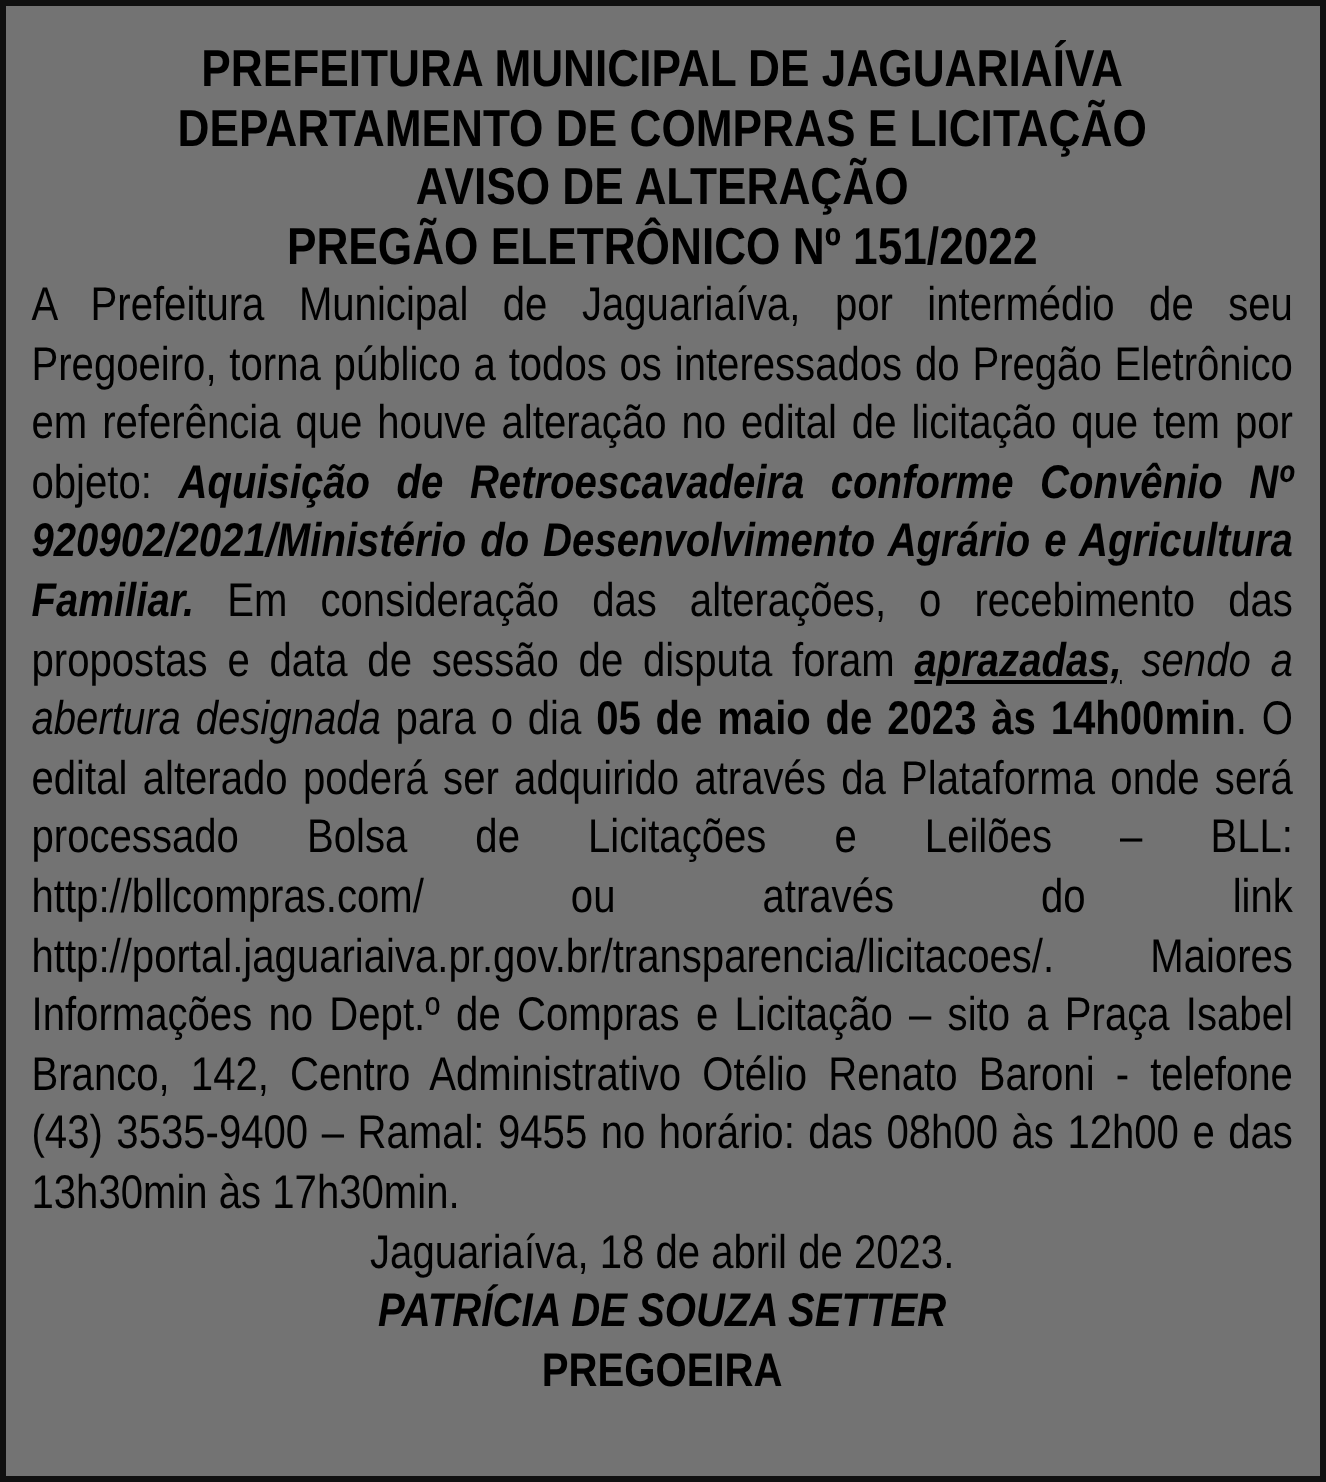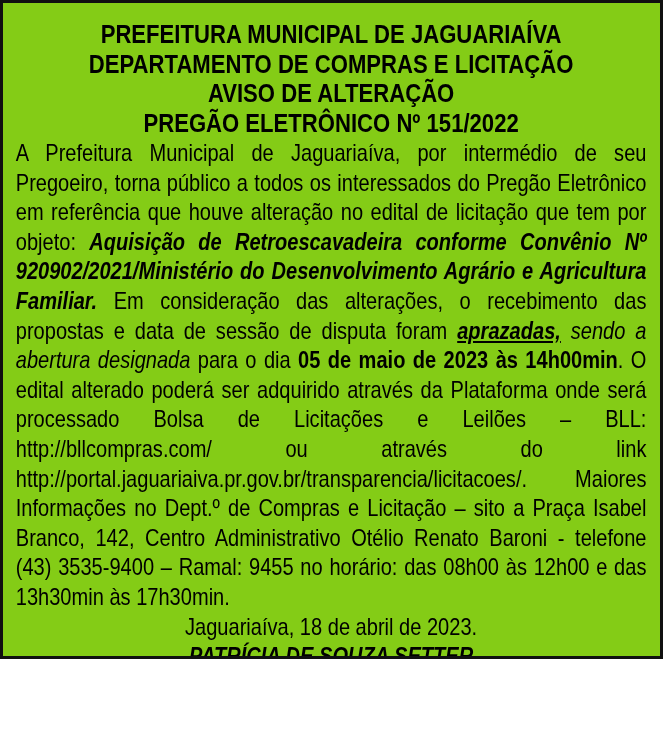--- a/index.html
+++ b/index.html
@@ -2,24 +2,24 @@
 <html><head>
 <meta charset="utf-8">
 <style>
   html, body {
     margin: 0;
     padding: 0;
     background: #ffffff;
   }
   .page {
     width: 663px;
-    height: 659px;
+    height: 741px;
     box-sizing: border-box;
     border: 3px solid #101010;
-    background: #84cc16;
+    background: #737373;
     overflow: hidden;
     position: relative;
   }
   
   .scale-wrap {
     width: 772px;
     transform: scaleX(0.85);
     transform-origin: 0 0;
     box-sizing: border-box;
     padding: 17px 15px 0 15px;

